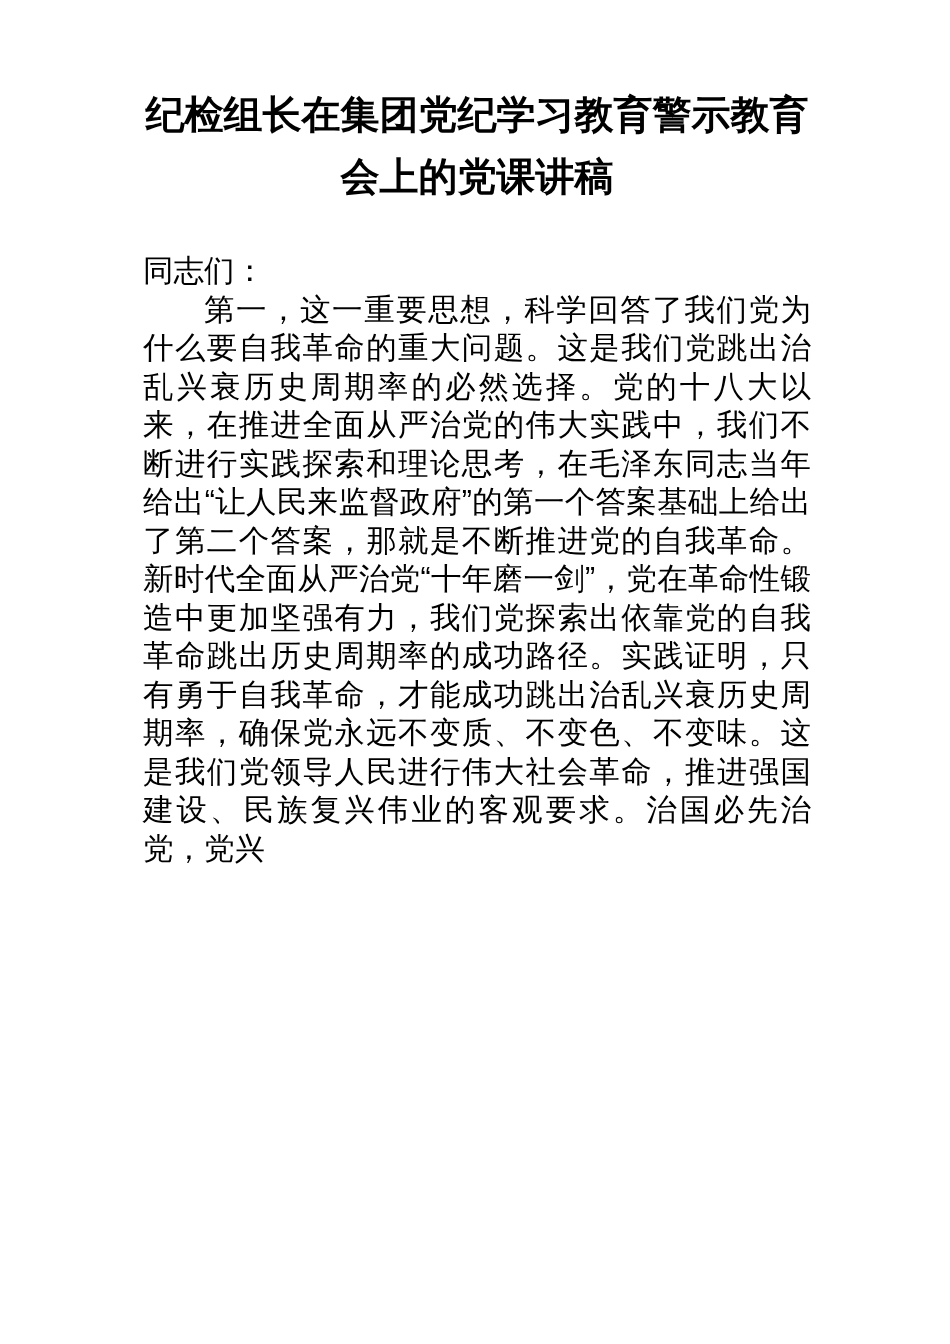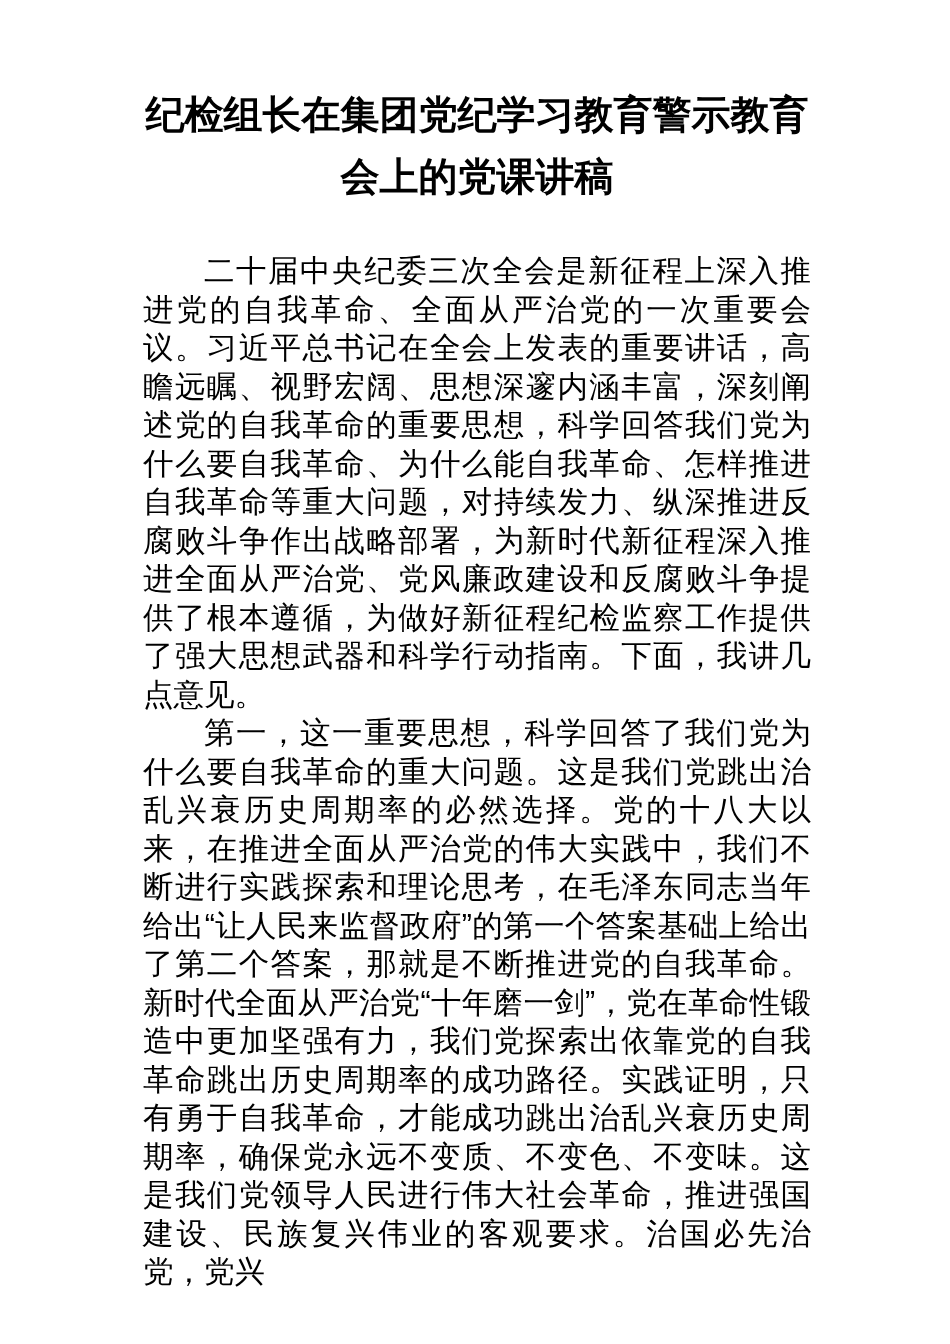--- a/index.html
+++ b/index.html
@@ -75,19 +75,19 @@
 <body>
 
 <div class="page">
 
 
   <div class="doc-body">
 
     <h1 class="doc-title">纪检组长在集团党纪学习教育警示教育会上的党课讲稿</h1>
 
     <div class="content">
-      <p class="para indent">二十届中央纪委三次全会是新征程上深入推进党的自我革命、全面从严治党的一次重要会议。习近平总书记在全会上发表的重要讲话，高瞻远瞩、视野宏阔、思想深邃内涵丰富，深刻阐述党的自我革命的重要思想，科学回答我们党为什么要自我革命、为什么能自我革命、怎样推进自我革命等重大问题，对持续发力、纵深推进反腐败斗争作出战略部署，为新时代新征程深入推进全面从严治党、党风廉政建设和反腐败斗争提供了根本遵循，为做好新征程纪检监察工作提供了强大思想武器和科学行动指南。下面，我讲几点意见。</p>
+      <p class="para salutation">同志们：</p>
       <p class="para indent">第一，这一重要思想，科学回答了我们党为什么要自我革命的重大问题。这是我们党跳出治乱兴衰历史周期率的必然选择。党的十八大以来，在推进全面从严治党的伟大实践中，我们不断进行实践探索和理论思考，在毛泽东同志当年给出“让人民来监督政府”的第一个答案基础上给出了第二个答案，那就是不断推进党的自我革命。新时代全面从严治党“十年磨一剑”，党在革命性锻造中更加坚强有力，我们党探索出依靠党的自我革命跳出历史周期率的成功路径。实践证明，只有勇于自我革命，才能成功跳出治乱兴衰历史周期率，确保党永远不变质、不变色、不变味。这是我们党领导人民进行伟大社会革命，推进强国建设、民族复兴伟业的客观要求。治国必先治党，党兴</p>
     </div>
 
   </div>
 
 </div>
 
 </body></html>

